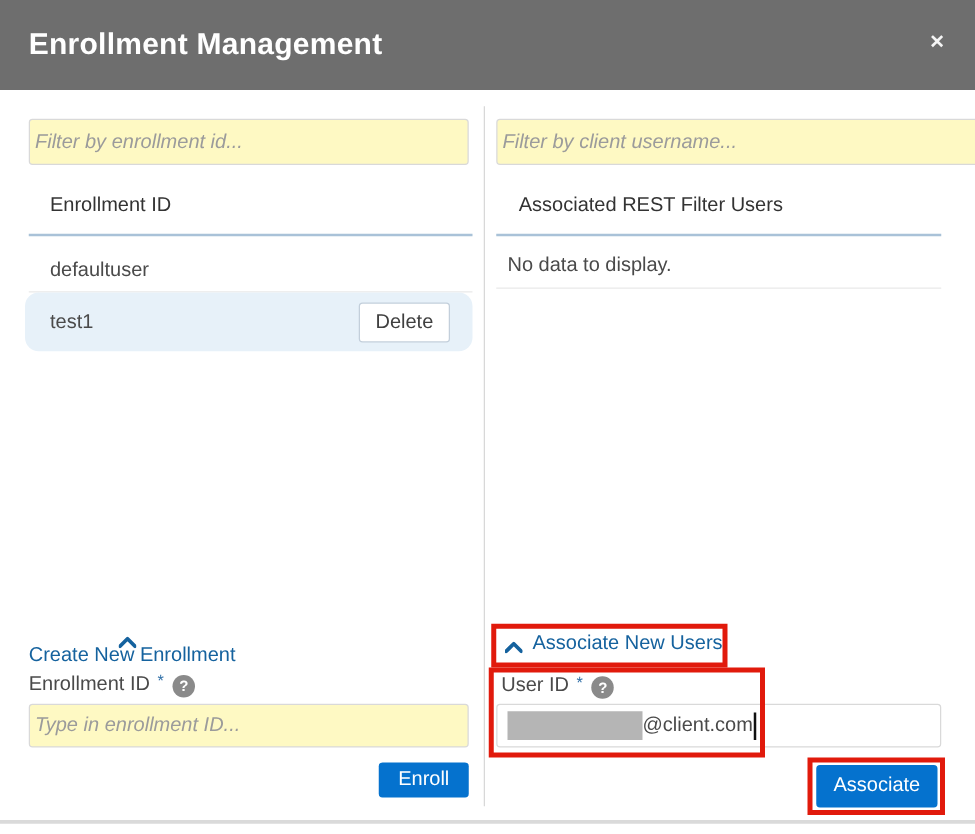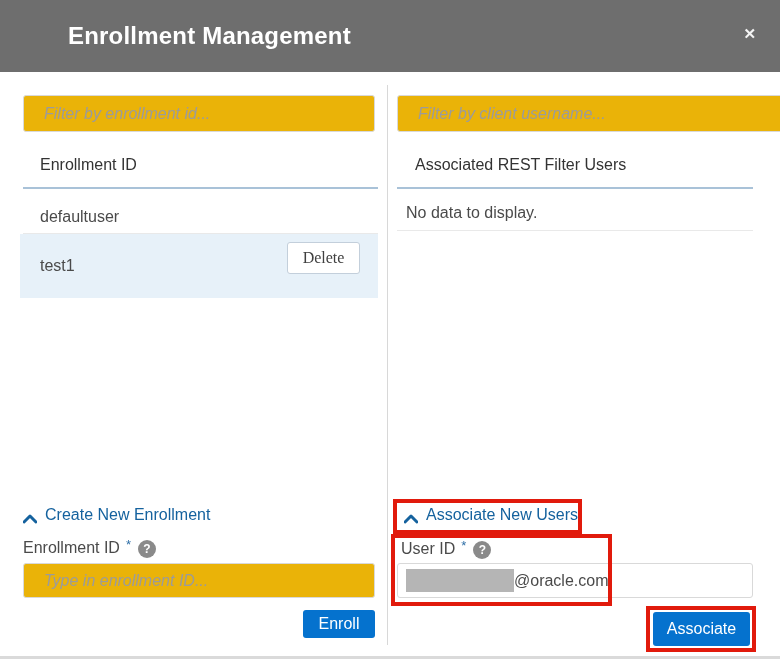--- a/index.html
+++ b/index.html
@@ -17,21 +17,20 @@
   
   .header {
     position: absolute; top: 0; left: 0;
     width: 780px; height: 72px;
     background: #6e6e6e;
   }
   .header .title {
     position: absolute; left: 23px; top: 22px;
     color: #ffffff; font-size: 24px; font-weight: 700;
     letter-spacing: 0.2px;
-    margin-left: 45px;
   }
   .close-btn {
     position: absolute; right: 24px; top: 25px;
     color: #f5f5f5; font-size: 15px; font-weight: 700;
     cursor: pointer; line-height: 18px;
   }
 
   
   .v-divider {
     position: absolute; left: 387px; top: 85px;
@@ -41,25 +40,25 @@
     position: absolute; left: 0; top: 656px;
     width: 780px; height: 3px; background: #dadada;
   }
 
   
   .text-input {
     position: absolute;
     height: 37px;
     border: 1px solid #d9d9d9;
     border-radius: 3px;
-    background: #eab308;
+    background: #fef9c3;
     font-family: "Liberation Sans", sans-serif;
     font-size: 16px;
     color: #4a4a4a;
-    padding: 0 20px;
+    padding: 0 4px;
     outline: none;
   }
   .text-input::placeholder {
     font-style: italic;
     color: #9b9b9b;
   }
   .filter-left  { left: 23px;  top: 95px; width: 352px; }
   .filter-right { left: 397px; top: 95px; width: 424px; }
 
   
@@ -76,21 +75,21 @@
     display: flex; align-items: center; cursor: pointer;
   }
   .row-selected { background: #e7f1f9; }
 
   .delete-btn {
     position: absolute; right: 18px; top: 8px;
     width: 73px; height: 32px;
     background: #ffffff;
     border: 1px solid #c3cfdb;
     border-radius: 3px;
-    font-family: Liberation Serif, serif;
+    font-family: Liberation Sans, sans-serif;
     font-size: 16px; color: #404040;
     cursor: pointer;
   }
 
   .empty-msg { position: absolute; font-size: 16px; color: #4a4a4a; }
 
   
   .toggle {
     position: absolute; display: flex; align-items: center;
     color: #15629e; font-size: 16px; cursor: pointer;
@@ -164,26 +163,26 @@
   <input class="text-input filter-left" type="text" placeholder="Filter by enrollment id..." style="">
 
   <div class="tbl-header-label" style="left:40px; top:156px;">Enrollment ID</div>
   <div class="tbl-header-underline" style="left:23px; top:187px; width:355px;"></div>
 
   <div class="row" style="left:23px; top:189px; width:355px; height:56px; padding-left:17px;">
     <span>defaultuser</span>
   </div>
   <div class="row-line" style="left:23px; top:233px; width:355px;"></div>
 
-  <div class="row row-selected" style="left:20px; top:234px; width:358px; height:64px; padding-left:20px;">
+  <div class="row row-selected" style="left:20px; top:234px; width:358px; height:47px; padding-left:20px;border-radius:11px;">
     <span>test1</span>
     <button class="delete-btn">Delete</button>
   </div>
 
-  <div class="toggle" style="left:23px; top:506px;">
+  <div class="toggle" style="left:23px; top:506px;flex-direction:column;">
     <span class="chevron">
       <svg width="14" height="10" viewBox="0 0 14 10">
         <polyline points="1,8 7,2 13,8" fill="none" stroke="#15629e" stroke-width="3" stroke-linecap="round" stroke-linejoin="round"></polyline>
       </svg>
     </span>
     <span>Create New Enrollment</span>
   </div>
 
   <div class="field-label-row" style="left:23px; top:539px;">
     <span>Enrollment ID</span>
@@ -213,21 +212,21 @@
   </div>
 
   <div class="field-label-row" style="left:401px; top:540px;">
     <span>User ID</span>
     <span class="req-star">*</span>
     <span class="help-icon">?</span>
   </div>
 
   <div class="userid-input">
     <span class="redaction"></span>
-    <span>@oracle.com</span>
+    <span>@client.com</span>
     <span class="caret"></span>
   </div>
 
   <button class="primary-btn associate-btn">Associate</button>
 
   <div class="annotation anno-toggle"></div>
   <div class="annotation anno-field"></div>
   <div class="annotation anno-button"></div>
 
 </div>

